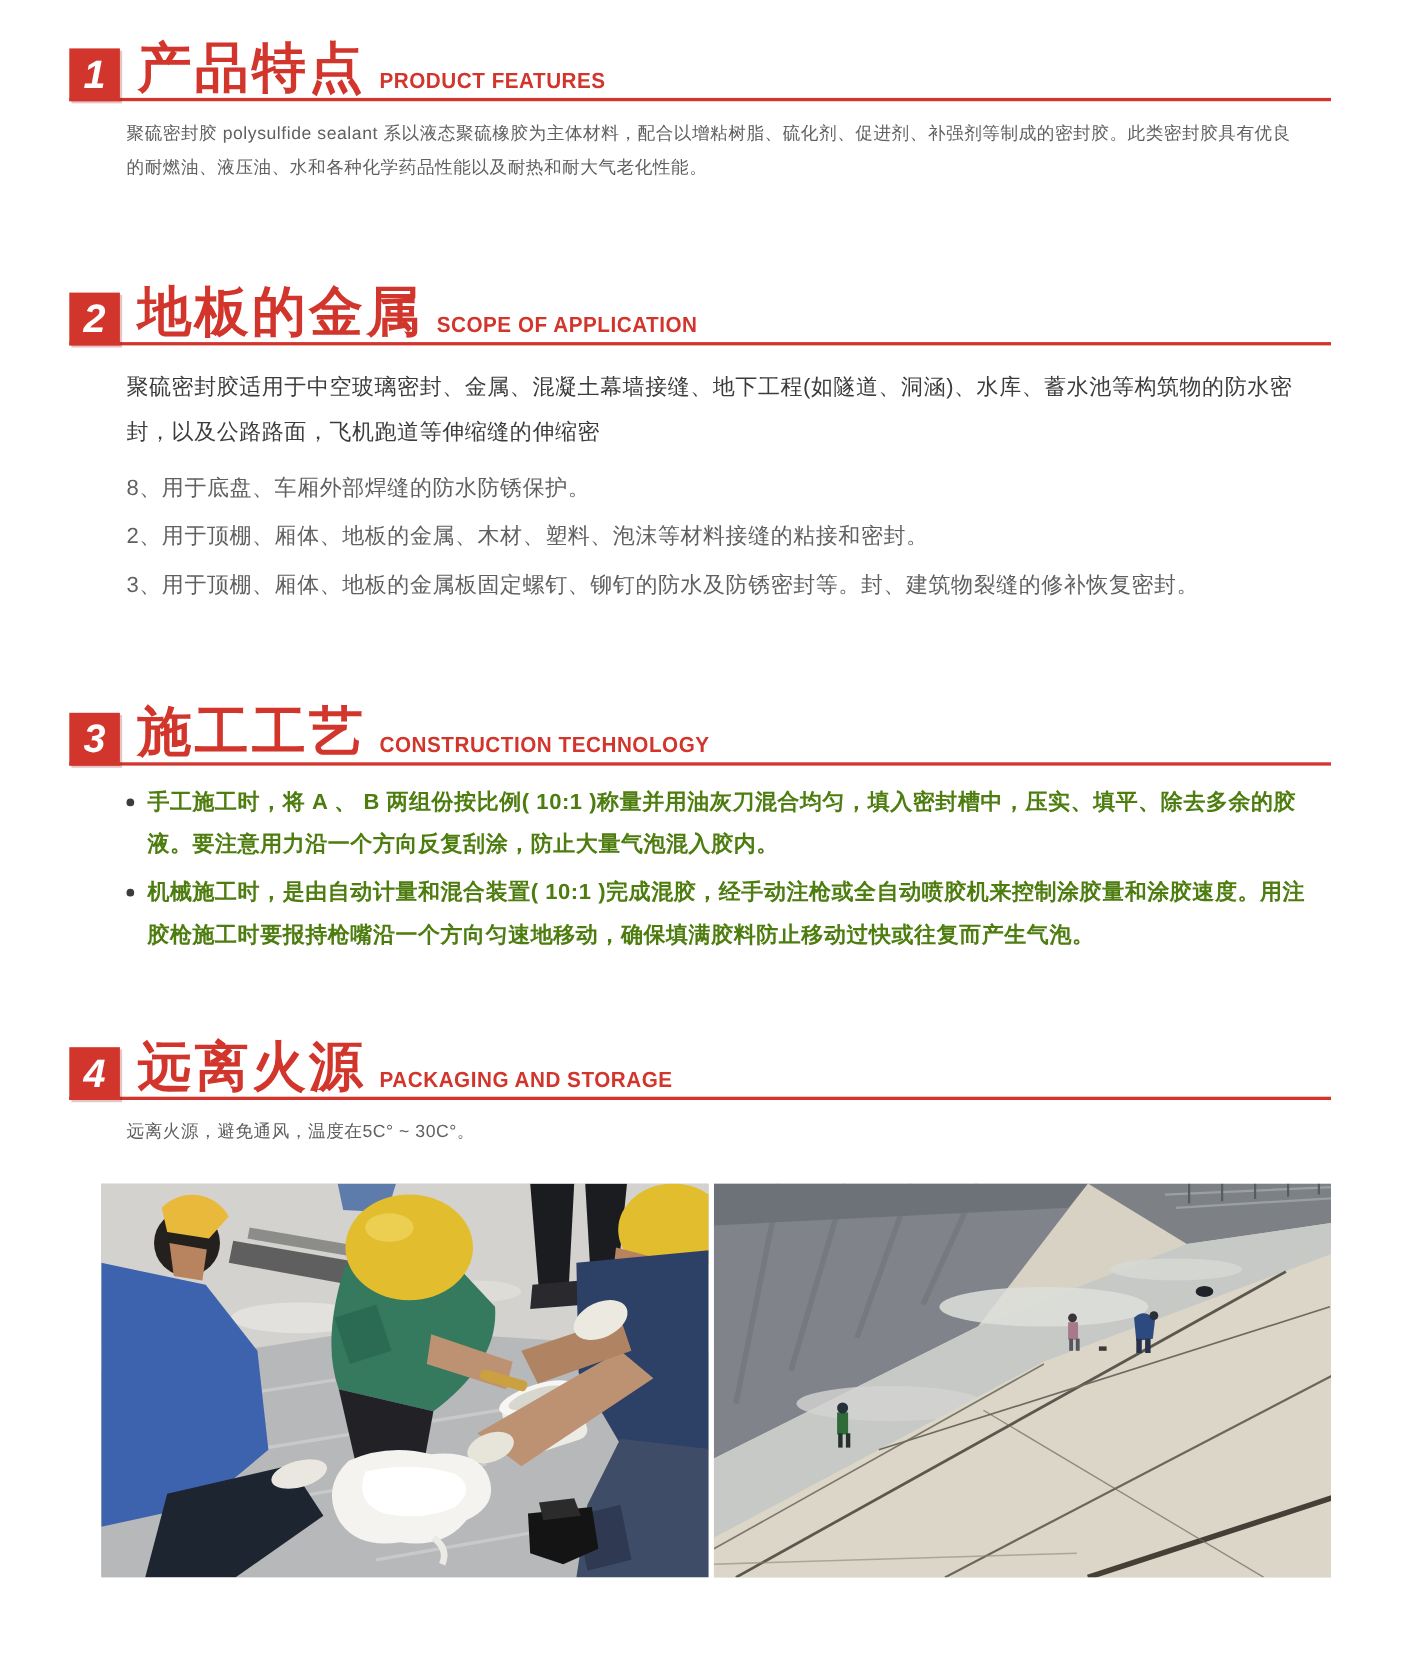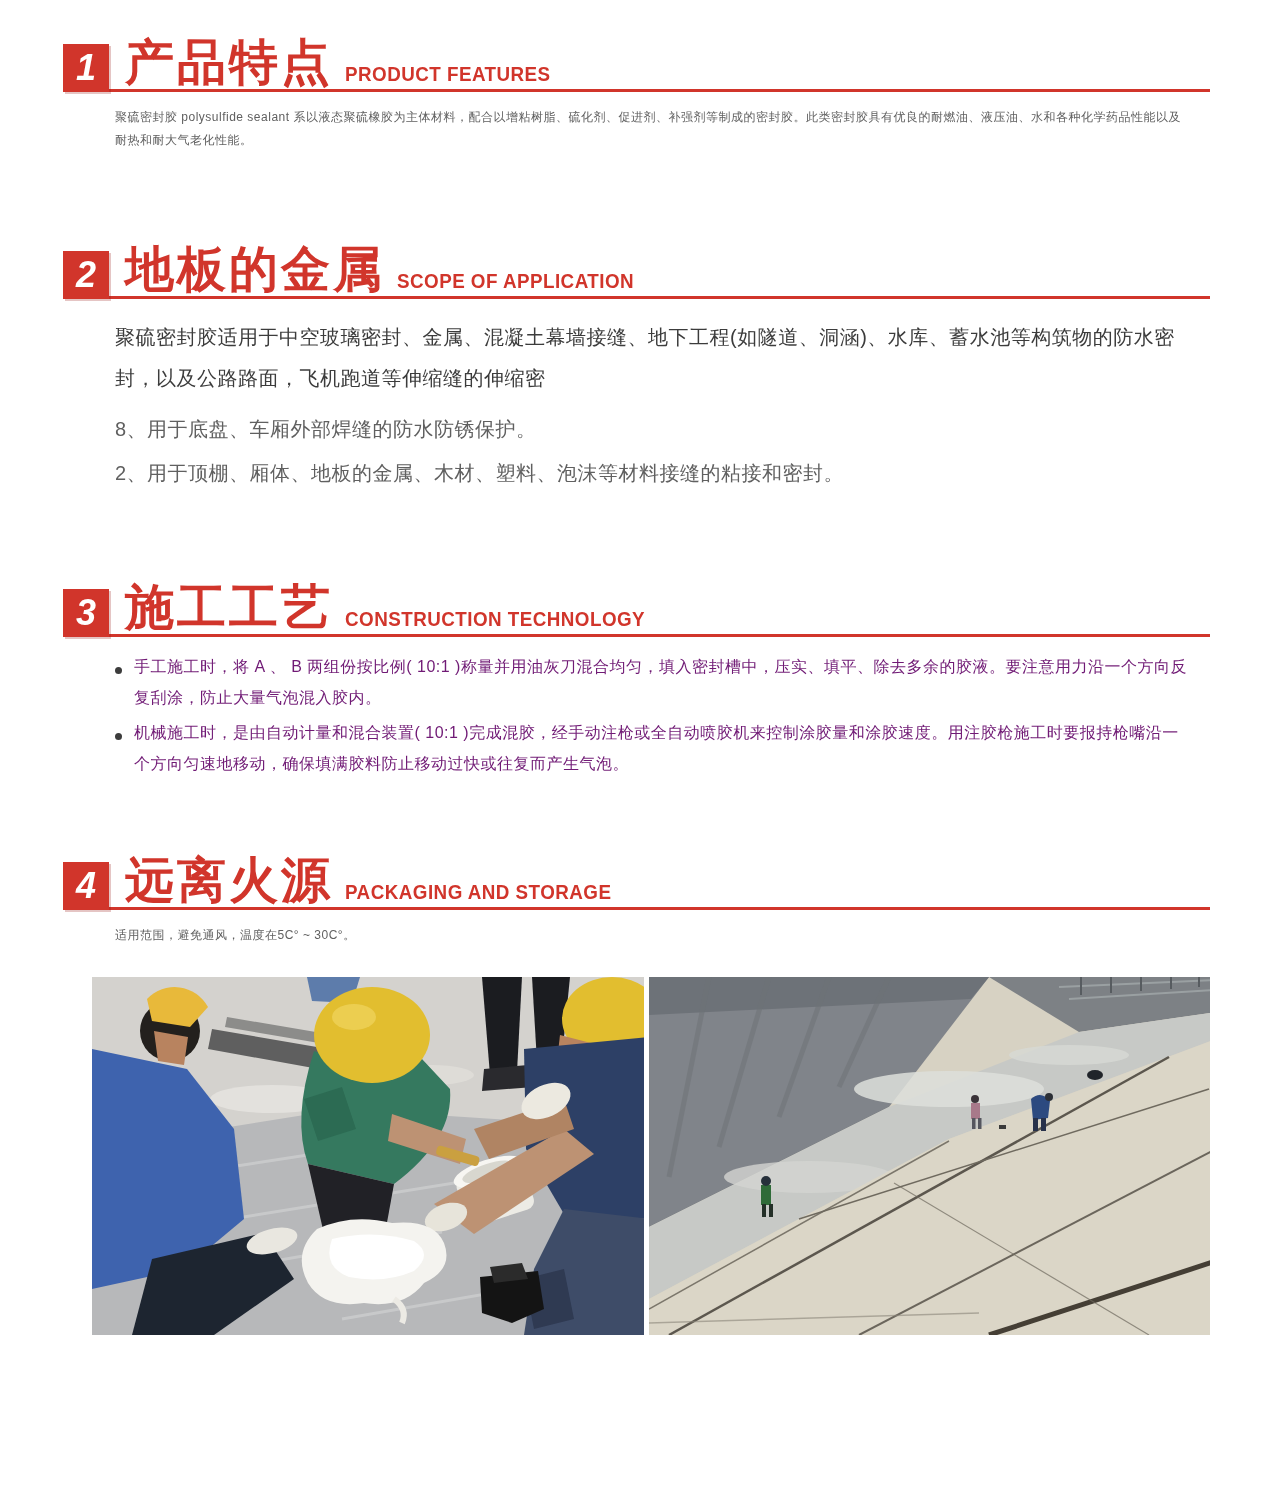--- a/index.html
+++ b/index.html
@@ -37,39 +37,39 @@
     color: #d1352b; font-size: 20px; font-weight: bold;
     letter-spacing: 0.5px; line-height: 1;
     margin: 0 0 5px 12px;
     transform: scaleX(0.94); transform-origin: left bottom;
     white-space: nowrap;
   }
 
   
   .section-body { margin-left: 52px; margin-right: 20px; }
   .para {
-    font-size: 12px; line-height: 1.95; color: #606060;
+    font-size: 16px; line-height: 1.95; color: #606060;
     margin-top: 14px; letter-spacing: 0.5px;
   }
   .lead {
     font-size: 20px; line-height: 2.05; color: #3c3c3c;
     font-weight: normal; margin-top: 18px; letter-spacing: 0.5px;
   }
   .num-item { font-size: 20px; color: #606060; line-height: 1.6; letter-spacing: 0.5px; }
   .items { margin-top: 14px; }
   .num-item + .num-item { margin-top: 12px; }
 
   .bullet-row { display: flex; margin-top: 14px; }
   .bullet-row + .bullet-row { margin-top: 4px; }
   .dot {
     width: 7px; height: 7px; border-radius: 50%;
     background: #3c3c3c; flex: 0 0 auto;
     margin: 16px 12px 0 0;
   }
-  .bullet-text { font-size: 16px; line-height: 1.95; color: #701a75; letter-spacing: 0.5px; }
+  .bullet-text { font-size: 20px; line-height: 1.95; color: #4d7c0f; letter-spacing: 0.5px; font-weight: bold; }
 
   
   .sec-1 .section-head { margin-top: 0; }
   .sec-2 { margin-top: 92px; }
   .sec-3 { margin-top: 94px; }
   .sec-4 { margin-top: 76px; }
 
   
   .photo-row {
     margin-top: 30px; margin-left: 29px;
@@ -104,20 +104,21 @@
         <span>2</span>
       </div>
       <div class="title-zh">地板的金属</div>
       <div class="title-en">SCOPE OF APPLICATION</div>
     </div>
     <div class="section-body">
       <p class="lead">聚硫密封胶适用于中空玻璃密封、金属、混凝土幕墙接缝、地下工程(如隧道、洞涵)、水库、蓄水池等构筑物的防水密封，以及公路路面，飞机跑道等伸缩缝的伸缩密</p>
       <div class="items">
         <p class="num-item">8、用于底盘、车厢外部焊缝的防水防锈保护。</p>
         <p class="num-item">2、用于顶棚、厢体、地板的金属、木材、塑料、泡沫等材料接缝的粘接和密封。</p>
+        <p class="num-item">3、用于顶棚、厢体、地板的金属板固定螺钉、铆钉的防水及防锈密封等。封、建筑物裂缝的修补恢复密封。</p>
       </div>
     </div>
   </section>
 
   <section class="sec-3">
     <div class="section-head">
       <div class="num-box">
         <span>3</span>
       </div>
       <div class="title-zh">施工工艺</div>
@@ -137,21 +138,21 @@
 
   <section class="sec-4">
     <div class="section-head">
       <div class="num-box">
         <span>4</span>
       </div>
       <div class="title-zh">远离火源</div>
       <div class="title-en">PACKAGING AND STORAGE</div>
     </div>
     <div class="section-body">
-      <p class="para">适用范围，避免通风，温度在5C° ~ 30C°。</p>
+      <p class="para">远离火源，避免通风，温度在5C° ~ 30C°。</p>
     </div>
   </section>
 
   <div class="photo-row">
 
     <div class="photo photo-left">
       <svg width="558" height="358" viewBox="0 0 558 358" xmlns="http://www.w3.org/2000/svg">
         <rect width="558" height="358" fill="#cbcbc9"></rect>
         <rect width="558" height="150" fill="#d4d2ce"></rect>
         <ellipse cx="180" cy="122" rx="62" ry="14" fill="#e3e1dd"></ellipse>

